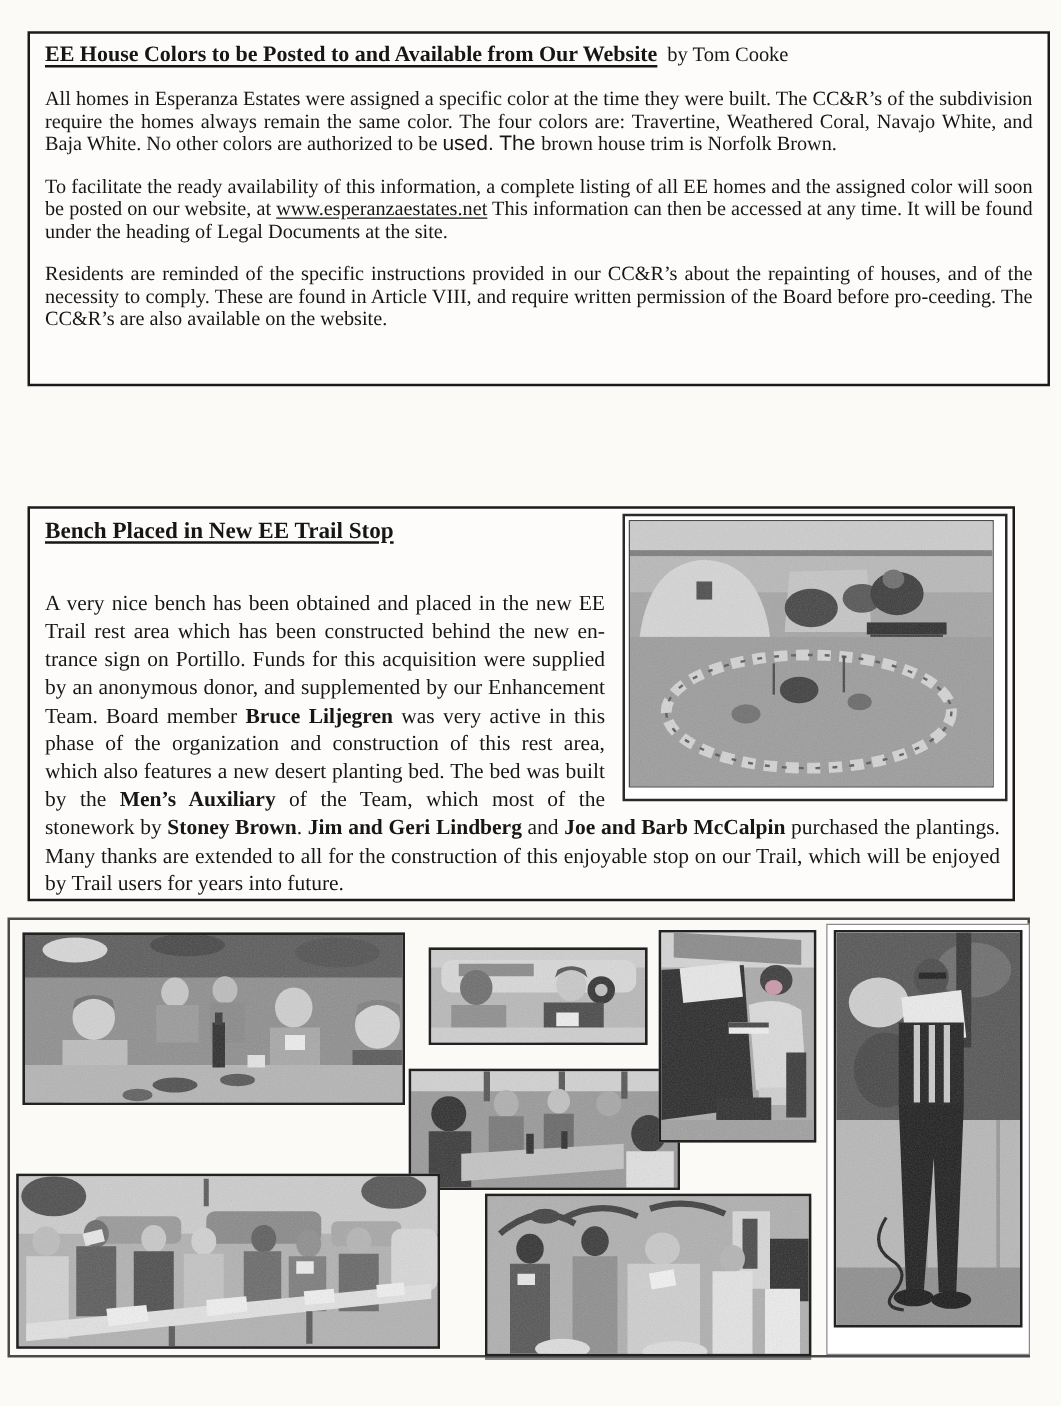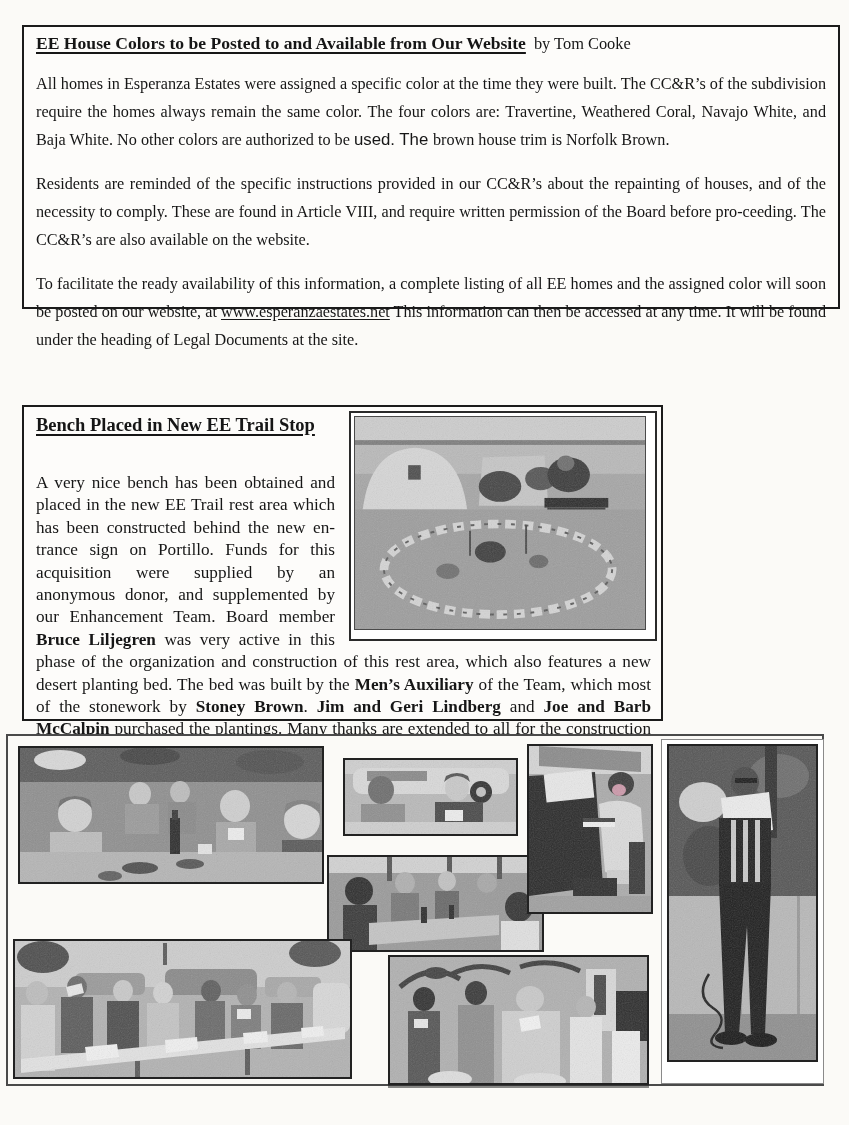--- a/index.html
+++ b/index.html
@@ -2,28 +2,28 @@
 <html><head>
 <meta charset="utf-8">
 <style>
   html,body{margin:0;padding:0;background:#e8e6e1;}
   .page{position:relative;width:849px;height:1125px;margin:0 auto;background:#fbfaf7;
         font-family:"Liberation Serif","DejaVu Serif",serif;color:#161616;overflow:hidden;}
 
   
   .abox{position:absolute;box-sizing:border-box;border:2px solid #1b1b1b;background:#fdfcfa;}
   .box1{left:22px;top:25px;width:818px;height:284px;padding:4px 12px 6px 12px;}
-  .box2{left:22px;top:405px;width:641px;height:316px;padding:6px 10px 6px 12px;}
+  .box2{left:22px;top:405px;width:790px;height:316px;padding:6px 10px 6px 12px;}
 
   .h-title{font-weight:bold;font-size:17.6px;margin:2px 0 0 0;}
   .h-title .u{text-decoration:underline;text-decoration-thickness:2px;text-underline-offset:3px;}
   .byline{font-weight:normal;font-size:16.4px;margin-left:8px;}
   .box2 .h-title{font-size:18.5px;margin:2px 0 36px 0;}
 
-  .box1 p{font-size:16.2px;line-height:28px;margin:16px 0 0 0;text-align:justify;}
+  .box1 p{font-size:16.2px;line-height:18px;margin:16px 0 0 0;text-align:justify;}
   .box2 .a2-body{font-size:17.2px;line-height:22.4px;text-align:justify;margin-top:21px;}
   .urlline{text-decoration:underline;text-underline-offset:2px;}
   .sansbit{font-family:"Liberation Sans","DejaVu Sans",sans-serif;font-size:16.8px;}
   b{font-weight:bold;}
 
   
   .bench-frame{float:right;width:298px;height:220px;border:2px solid #2a2a2a;background:#fff;
                padding:3px;margin:-2px -6px 10px 14px;}
   .bench-frame svg{display:block;border:1px solid #4a4a4a;box-sizing:border-box;}
 
@@ -43,22 +43,22 @@
   .phG{left:380px;top:219px;width:261px;height:130px;box-shadow:0 3px 0 rgba(40,40,40,.55);}
 </style>
 </head>
 <body>
 
 <div class="page">
 
   <div class="abox box1">
     <div class="h-title"><span class="u">EE House Colors to be Posted to and Available from Our Website</span><span class="byline">by Tom Cooke</span></div>
     <p><span>All homes in Esperanza Estates were assigned a specific color at the time they were built.  The CC&amp;R’s of the subdivision require the homes always remain the same color.  The four colors are: Travertine, Weathered Coral, Navajo White, and Baja White.  No other colors are authorized to be </span><span class="sansbit">used.  The </span><span>brown house trim is Norfolk Brown.</span></p>
+    <p><span>To facilitate the ready availability of this information, a complete listing of all EE homes and the assigned color will soon be posted on our website, at  </span><span class="urlline">www.esperanzaestates.net</span><span>   This information can then be accessed at any time.  It will be found under the heading of Legal Documents at the site.</span></p>
     <p>Residents are reminded of the specific instructions provided in our CC&amp;R’s about the repainting of houses, and of the necessity to comply.  These are found in Article VIII, and require written permission of the Board before pro-ceeding.  The CC&amp;R’s are also available on the website.</p>
-    <p><span>To facilitate the ready availability of this information, a complete listing of all EE homes and the assigned color will soon be posted on our website, at  </span><span class="urlline">www.esperanzaestates.net</span><span>   This information can then be accessed at any time.  It will be found under the heading of Legal Documents at the site.</span></p>
   </div>
 
   <div class="abox box2">
     <div class="bench-frame">
       <svg width="292" height="214" viewBox="0 0 300 220" preserveAspectRatio="none">
         <defs>
             <filter id="g0">
               <feTurbulence type="fractalNoise" baseFrequency="0.9" numOctaves="2" stitchTiles="stitch"></feTurbulence>
               <feColorMatrix type="saturate" values="0"></feColorMatrix>
             </filter>

